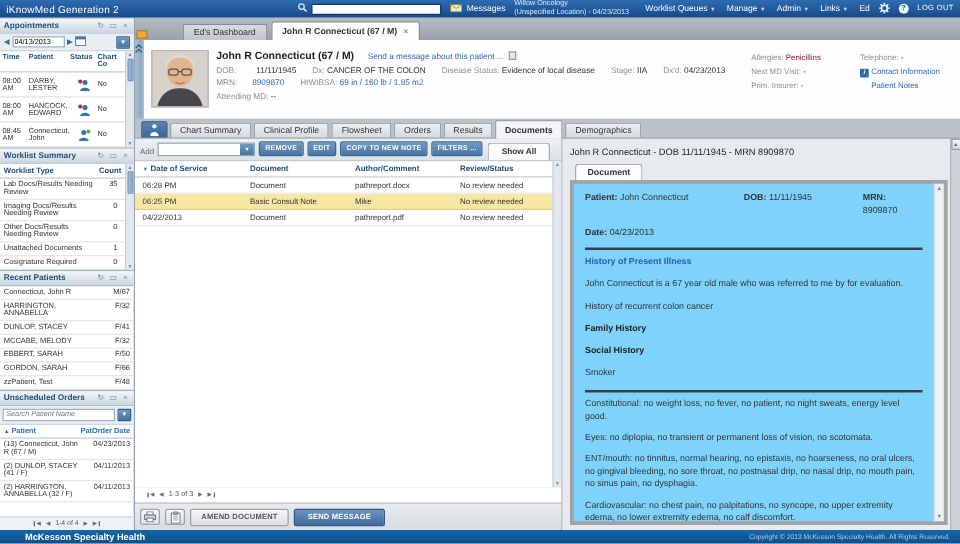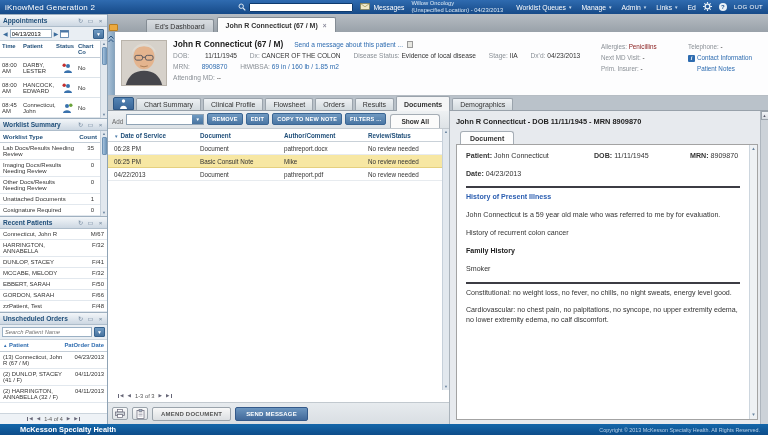--- a/index.html
+++ b/index.html
@@ -105,23 +105,23 @@
   .dt-head .sort{color:#4a7aa8;font-size:4.5px;margin-right:2px}
   .dt-row{display:grid;grid-template-columns:86px 84px 84px 1fr;font-size:6.3px;color:#333;padding:0 0 0 6px;border-bottom:1px solid #e7ebef;height:13px;align-items:center;cursor:pointer}
   .dt-row.selected{background:#f7e7a3;border-color:#e5d07f}
   .list-pag{height:12px;flex:none;display:flex;align-items:center;gap:4px;padding-left:10px;background:#fff;color:#555;font-size:5.8px}
   .actions{height:22px;flex:none;display:flex;align-items:center;gap:4px;padding:0 4px;background:linear-gradient(#e7ebee,#d9dee3);border-top:1px solid #c2c9cf}
   .icon-btn{width:16px;height:13px;background:linear-gradient(#fafafa,#dfe3e6);border:1px solid #9aa3ab;border-radius:2px;display:flex;align-items:center;justify-content:center;cursor:pointer}
   .gray-btn{background:linear-gradient(#f8f8f8,#dcdfe2);border:1px solid #9aa3ab;color:#555;font-size:6px;font-weight:bold;padding:3px 8px;border-radius:2px;letter-spacing:.2px;cursor:pointer}
   .blue-action{background:linear-gradient(#6b95bf,#41699a);border:1px solid #33598a;color:#fff;font-size:6px;font-weight:bold;padding:3px 10px;border-radius:2px;letter-spacing:.2px;cursor:pointer}
   
   .prevcol{flex:1;background:#e7eaee;display:flex;flex-direction:column;padding:5px 2px 4px 6px;min-width:0}
-  .pv-title{font-size:7.4px;font-weight:bold;color:#222;padding:1px 0 5px;flex:none}
+  .pv-title{font-size:7.4px;font-weight:normal;color:#222;padding:1px 0 5px;flex:none}
   .pv-tab{align-self:flex-start;background:#fdfdfd;border:1px solid #a5adb5;border-bottom:0;border-radius:3px 3px 0 0;font-size:7px;font-weight:bold;padding:3px 9px 2px;margin-left:4px;color:#333;flex:none;cursor:pointer}
-  .pv-box{flex:1;background:#ffffff;border:1px solid #a3a3a3;display:flex;min-height:0}
+  .pv-box{flex:1;background:#7dd3fc;border:3px solid #a3a3a3;display:flex;min-height:0}
   .pv-body{flex:1;min-width:0;padding:7px 9px;font-size:7.1px;color:#333;line-height:1.4;overflow:hidden}
   .pv-sb{width:8px;flex:none;background:#eef1f4;border-left:1px solid #cdd6de;display:flex;flex-direction:column;align-items:center;justify-content:space-between;padding:1px 0}
   .pv-sb .ar{font-size:4.5px;color:#68839e;line-height:6px}
   .pv-idrow{display:flex;margin-bottom:8px}
   .pv-idrow .w1{width:128px}.pv-idrow .w2{width:96px}
   .bl{font-weight:bold}
   .pv-daterow{margin-bottom:4px}
   .pv-hr{border-top:2px solid #3c3c44;margin:6px 0 5px}
   .pv-h1{color:#2a5db0;font-weight:bold;margin:2px 0 8px}
   .pv-p{margin:0 0 8px}
@@ -579,26 +579,29 @@
         <div class="pv-box">
           <div class="pv-body">
             <div class="pv-idrow">
               <span class="w1"><span class="bl">Patient:</span> <span>John Connecticut</span></span>
               <span class="w2"><span class="bl">DOB:</span> <span>11/11/1945</span></span>
               <span><span class="bl">MRN:</span> <span>8909870</span></span>
             </div>
             <div class="pv-daterow"><span class="bl">Date:</span> <span>04/23/2013</span></div>
             <div class="pv-hr"></div>
             <div class="pv-h1">History of Present Illness</div>
-            <div class="pv-p">John Connecticut is a 59 year old male who was referred to me by for evaluation.</div>
+            <div class="pv-p">John Connecticut is a 67 year old male who was referred to me by for evaluation.</div>
             <div class="pv-p">History of recurrent colon cancer</div>
             <div class="pv-h2">Family History</div>
+            <div class="pv-h2">Social History</div>
             <div class="pv-p">Smoker</div>
             <div class="pv-hr"></div>
-            <div class="ros-p">Constitutional: no weight loss, no fever, no chills, no night sweats, energy level good.</div>
+            <div class="ros-p">Constitutional: no weight loss, no fever, no patient, no night sweats, energy level good.</div>
+            <div class="ros-p">Eyes: no diplopia, no transient or permanent loss of vision, no scotomata.</div>
+            <div class="ros-p">ENT/mouth: no tinnitus, normal hearing, no epistaxis, no hoarseness, no oral ulcers, no gingival bleeding, no sore throat, no postnasal drip, no nasal drip, no mouth pain, no sinus pain, no dysphagia.</div>
             <div class="ros-p">Cardiovascular: no chest pain, no palpitations, no syncope, no upper extremity edema, no lower extremity edema, no calf discomfort.</div>
 
           </div>
           <div class="pv-sb">
             <span class="ar">▲</span>
             <span class="ar">▼</span>
           </div>
         </div>
       </div>
 

